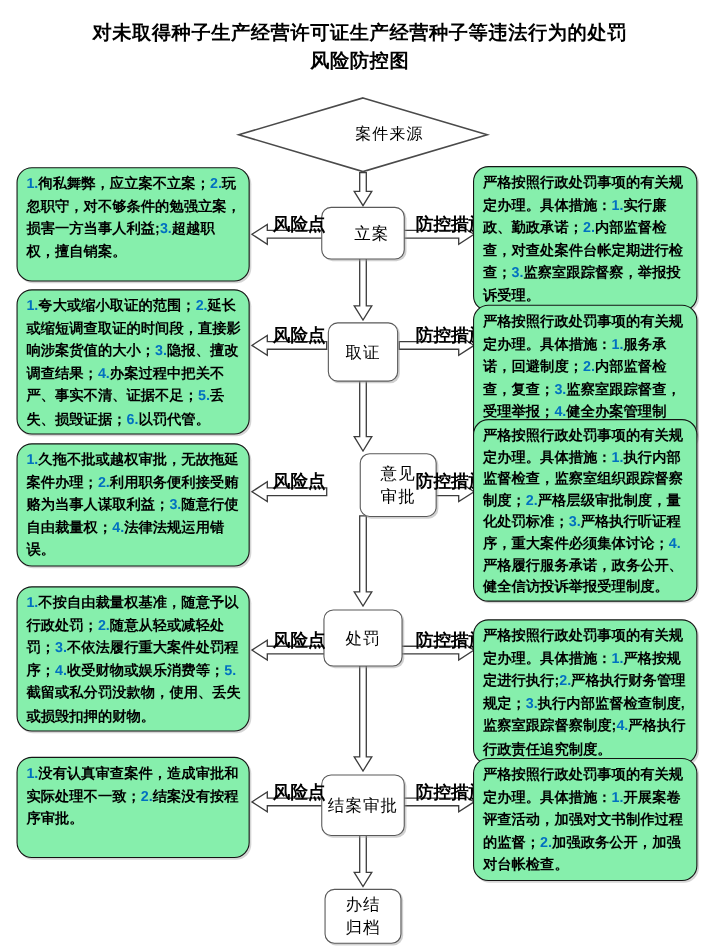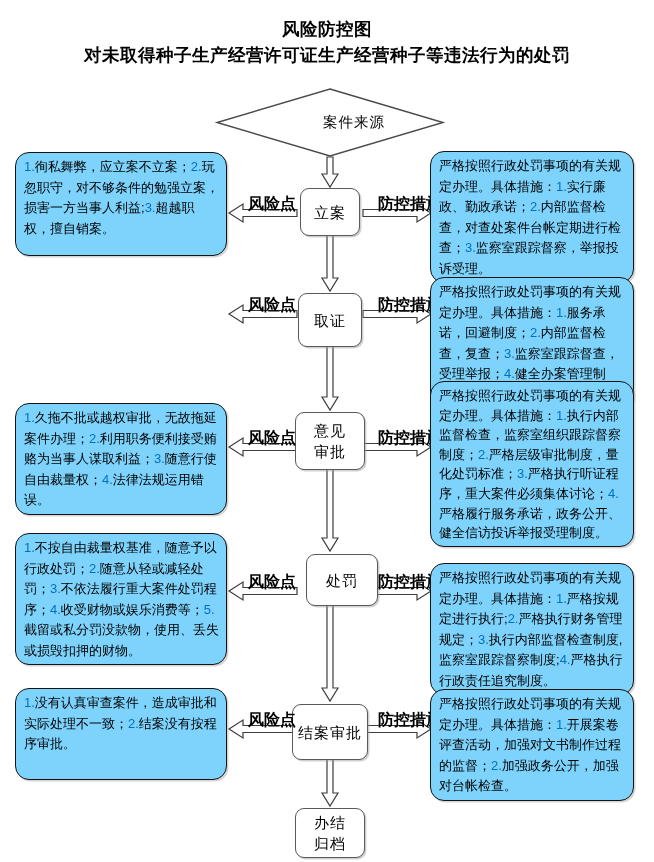--- a/index.html
+++ b/index.html
@@ -18,36 +18,36 @@
     position:absolute;left:330px;top:122px;transform:translate(-50%,-50%);
     font-size:14.5px;letter-spacing:1px;white-space:nowrap;margin-left:24px;
   }
   .node{
     position:absolute;left:330px;transform:translateX(-50%);
     border:1.6px solid #595959;border-radius:9px;background:#fff;
     display:flex;align-items:center;justify-content:center;text-align:center;
     font-size:15px;line-height:21px;white-space:pre-line;letter-spacing:1px;
     box-shadow:1.5px 1.5px 0 rgba(150,150,150,.45);
   }
-  .n1{top:188px;width:58px;height:46px;}
+  .n1{top:188px;width:58px;height:46px;padding-left:16px;}
   .n2{top:293px;width:62px;height:52px;}
-  .n3{top:412px;width:68px;height:56px;}
-  .n4{top:554px;width:70px;height:50px;margin-left:12px;}
+  .n3{top:412px;width:68px;height:56px;margin-left:32px;}
+  .n4{top:554px;width:70px;height:50px;}
   .n5{top:704px;width:74px;height:54px;}
   .n6{top:808px;width:68px;height:48px;}
   .flow-label{
     position:absolute;font-weight:bold;font-size:16px;white-space:nowrap;
   }
   .flow-label.risk{left:226px;width:70px;text-align:right;}
   .flow-label.measure{left:362px;width:80px;text-align:right;}
   .lr1{top:194px;} .lr2{top:295px;} .lr3{top:428px;} .lr4{top:572px;} .lr5{top:710px;}
   .sidebox{
-    position:absolute;border:1.8px solid #141414;border-radius:14px;background:#7dd3fc;
+    position:absolute;border:1.8px solid #141414;border-radius:14px;background:#86efac;
     padding:4px 7px 3px 8px;font-size:13px;line-height:20.5px;
-    box-shadow:1.5px 1.5px 0 rgba(150,150,150,.4);box-sizing:border-box;
+    box-shadow:1.5px 1.5px 0 rgba(150,150,150,.4);box-sizing:border-box;font-weight:bold;
   }
   .sidebox .n{color:#0070C0;}
   .lcol{left:15px;width:212px;}
   .rcol{left:430px;width:204px;}
   .lb1{top:152px;min-height:104px;}
   .lb2{top:263px;min-height:124px;}
   .lb3{top:403px;min-height:97px;}
   .lb4{top:533px;min-height:128px;}
   .lb5{top:688px;min-height:92px;}
   .rb1{top:151px;min-height:108px;}
@@ -55,22 +55,22 @@
   .rb3{top:381px;min-height:158px;line-height:19.6px;}
   .rb4{top:563px;min-height:126px;}
   .rb5{top:689px;min-height:111px;}
 </style>
 </head>
 <body>
 
 <div class="canvas">
 
   <div class="title">
+    <div>对未取得种子生产经营许可证生产经营种子等违法行为的处罚</div>
     <div>风险防控图</div>
-    <div>对未取得种子生产经营许可证生产经营种子等违法行为的处罚</div>
   </div>
 
   <svg class="connectors" width="654" height="862">
 
     <polygon class="diamond" points="330,89 443,122.5 330,156 217,122.5"></polygon>
 
     <polygon points="327,157 333,157 333,174 338,174 330,187 322,174 327,174"></polygon>
     <polygon points="327,234 333,234 333,278 338,278 330,291 322,278 327,278"></polygon>
     <polygon points="327,345 333,345 333,397 338,397 330,410 322,397 327,397"></polygon>
     <polygon points="327,469 333,469 333,538 338,538 330,551 322,538 327,538"></polygon>
@@ -106,20 +106,21 @@
   <div class="flow-label risk lr2">风险点</div>
   <div class="flow-label measure lr2">防控措施</div>
   <div class="flow-label risk lr3">风险点</div>
   <div class="flow-label measure lr3">防控措施</div>
   <div class="flow-label risk lr4">风险点</div>
   <div class="flow-label measure lr4">防控措施</div>
   <div class="flow-label risk lr5">风险点</div>
   <div class="flow-label measure lr5">防控措施</div>
 
   <div class="sidebox lcol lb1 num-color"><span class="n">1.</span>徇私舞弊，应立案不立案；<span class="n">2.</span>玩忽职守，对不够条件的勉强立案，损害一方当事人利益;<span class="n">3.</span>超越职权，擅自销案。</div>
+  <div class="sidebox lcol lb2 num-color"><span class="n">1.</span>夸大或缩小取证的范围；<span class="n">2.</span>延长或缩短调查取证的时间段，直接影响涉案货值的大小；<span class="n">3.</span>隐报、擅改调查结果；<span class="n">4.</span>办案过程中把关不严、事实不清、证据不足；<span class="n">5.</span>丢失、损毁证据；<span class="n">6.</span>以罚代管。</div>
   <div class="sidebox lcol lb3 num-color"><span class="n">1.</span>久拖不批或越权审批，无故拖延案件办理；<span class="n">2.</span>利用职务便利接受贿赂为当事人谋取利益；<span class="n">3.</span>随意行使自由裁量权；<span class="n">4.</span>法律法规运用错误。</div>
   <div class="sidebox lcol lb4 num-color"><span class="n">1.</span>不按自由裁量权基准，随意予以行政处罚；<span class="n">2.</span>随意从轻或减轻处罚；<span class="n">3.</span>不依法履行重大案件处罚程序；<span class="n">4.</span>收受财物或娱乐消费等；<span class="n">5.</span>截留或私分罚没款物，使用、丢失或损毁扣押的财物。</div>
   <div class="sidebox lcol lb5 num-color"><span class="n">1.</span>没有认真审查案件，造成审批和实际处理不一致；<span class="n">2.</span>结案没有按程序审批。</div>
 
   <div class="sidebox rcol rb1 num-color">严格按照行政处罚事项的有关规定办理。具体措施：<span class="n">1.</span>实行廉政、勤政承诺；<span class="n">2.</span>内部监督检查，对查处案件台帐定期进行检查；<span class="n">3.</span>监察室跟踪督察，举报投诉受理。</div>
   <div class="sidebox rcol rb2 num-color">严格按照行政处罚事项的有关规定办理。具体措施：<span class="n">1.</span>服务承诺，回避制度；<span class="n">2.</span>内部监督检查，复查；<span class="n">3.</span>监察室跟踪督查，受理举报；<span class="n">4.</span>健全办案管理制度。</div>
   <div class="sidebox rcol rb3 num-color">严格按照行政处罚事项的有关规定办理。具体措施：<span class="n">1.</span>执行内部监督检查，监察室组织跟踪督察制度；<span class="n">2.</span>严格层级审批制度，量化处罚标准；<span class="n">3.</span>严格执行听证程序，重大案件必须集体讨论；<span class="n">4.</span>严格履行服务承诺，政务公开、健全信访投诉举报受理制度。</div>
   <div class="sidebox rcol rb4 num-color">严格按照行政处罚事项的有关规定办理。具体措施：<span class="n">1.</span>严格按规定进行执行;<span class="n">2.</span>严格执行财务管理规定；<span class="n">3.</span>执行内部监督检查制度,监察室跟踪督察制度;<span class="n">4.</span>严格执行行政责任追究制度。</div>
   <div class="sidebox rcol rb5 num-color">严格按照行政处罚事项的有关规定办理。具体措施：<span class="n">1.</span>开展案卷评查活动，加强对文书制作过程的监督；<span class="n">2.</span>加强政务公开，加强对台帐检查。</div>
 

